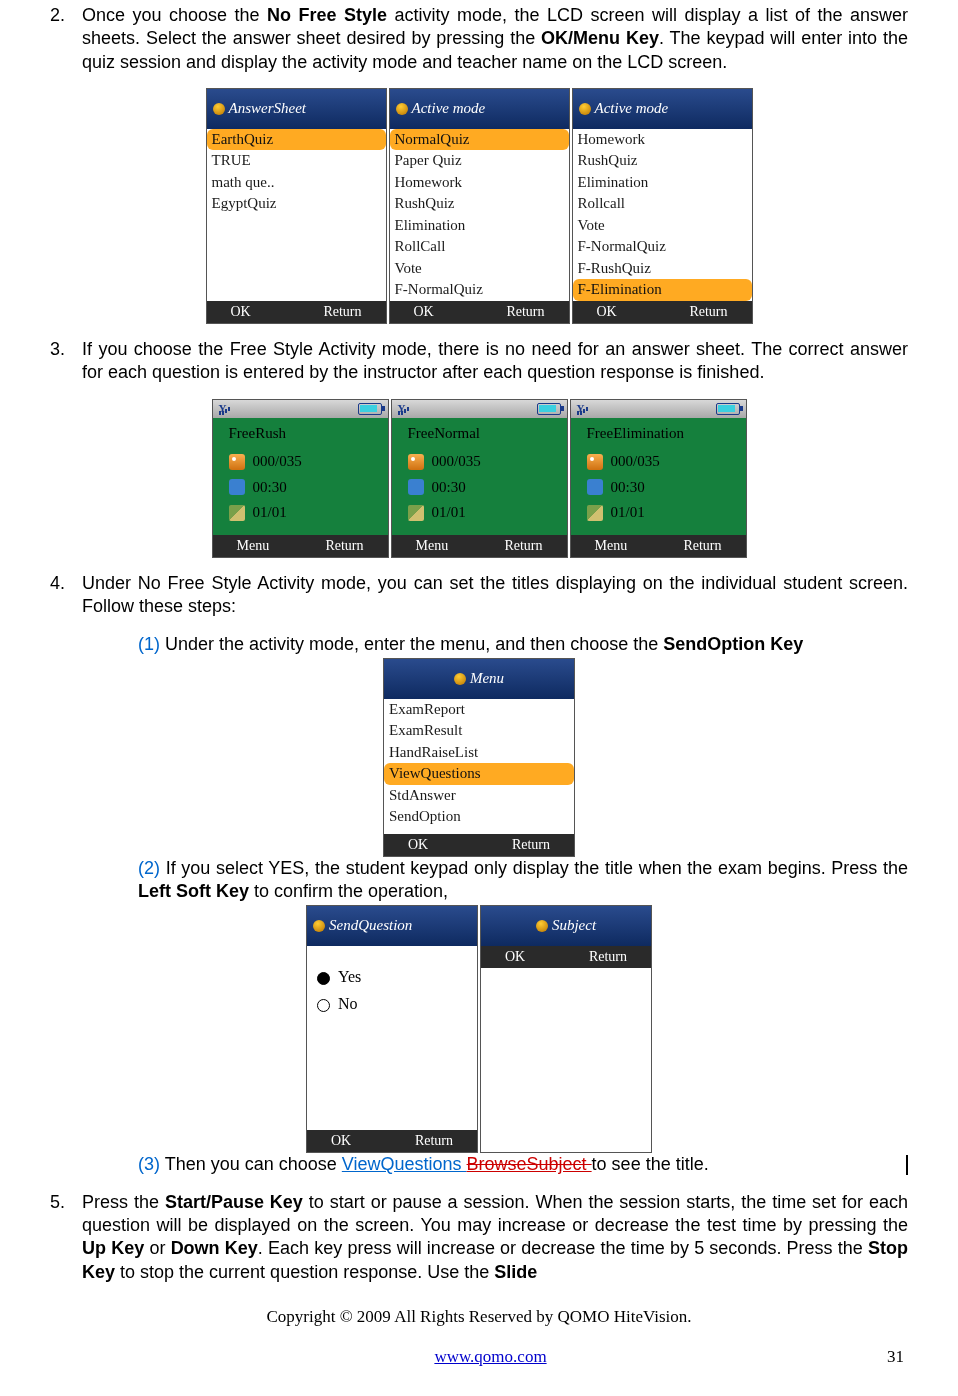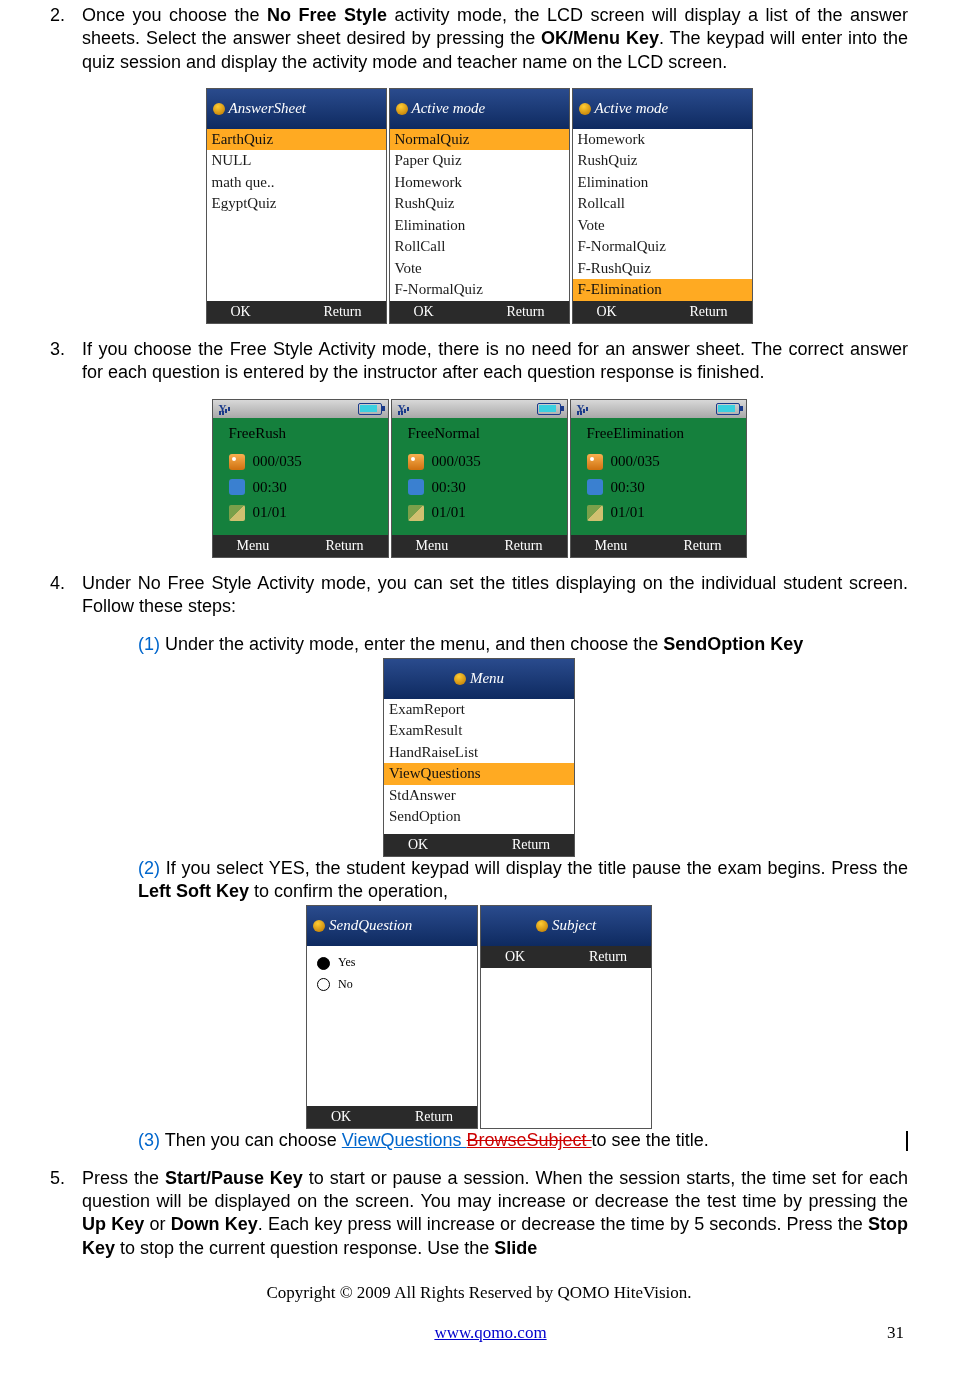--- a/index.html
+++ b/index.html
@@ -71,20 +71,21 @@
     font-family: "Times New Roman", serif;
   }
   .lcd-list-item {
     padding: 1px 5px;
     font-size: 15px;
     color: #1a1a1a;
   }
   .lcd-selected {
     background: #ffaa22;
     color: #111;
+    border-radius: 6px;
   }
   .lcd-footer {
     background: #2a2a2a;
     color: #fff;
     display: flex;
     justify-content: space-between;
     padding: 2px 24px;
     font-size: 14px;
   }
   .lcd-status {
@@ -130,21 +131,21 @@
   .lcd-menu .lcd-body { min-height: 170px; }
   .subject-body {
     font-family: "Times New Roman", serif;
     font-size: 11px;
     min-height:170px;
     padding:0;
   }
   .subject-title{ background:#ffaa22; padding:2px 6px; font-size:13px; text-align:center;}
   .subject-q{ padding:4px 6px; font-size:11px; line-height:1.2;}
   .subject-opts{ padding:2px 10px; font-size:11px;}
-  .sendq-body{ padding:6px 8px; min-height:170px; background:#fff; font-size:12px;}
+  .sendq-body{ padding:18px 8px; min-height:170px; background:#fff; font-size:16px;}
   .sendq-row{ padding:3px 2px; }
   .radio-f{ display:inline-block;width:11px;height:11px;border:1px solid #000;border-radius:50%;margin-right:8px;vertical-align:middle;}
   .radio-filled{ background:#000;}
   .copyright{ text-align:center; font-family:"Times New Roman",serif; font-size:17px; margin-top:22px;}
   .footer-row{ display:flex; justify-content:space-between; align-items:flex-end; margin-top:18px; font-family:"Times New Roman",serif; font-size:17px; padding:0 4px;}
   .url{ color:#0000cc; text-decoration:underline; margin:0 auto;}
   .pagenum{ font-size:17px;}
   .edit-bar{ width:2px; height:20px; background:#000; display:inline-block; vertical-align:middle; margin-left:65px;}
   .after-link-wrap{ display:flex; align-items:center;}
 </style>
@@ -159,21 +160,21 @@
 </div>
 
 <div class="screens-row">
   <div class="lcd">
     <div class="lcd-titlebar">
         <span class="ticon"></span>
         <span>AnswerSheet</span>
       </div>
     <div class="lcd-body" style="min-height:155px;">
       <div class="lcd-list-item lcd-selected">EarthQuiz</div>
-      <div class="lcd-list-item">NULL</div>
+      <div class="lcd-list-item">TRUE</div>
       <div class="lcd-list-item">math que..</div>
       <div class="lcd-list-item">EgyptQuiz</div>
     </div>
     <div class="lcd-footer">
         <span>OK</span>
         <span>Return</span>
       </div>
   </div>
   <div class="lcd">
     <div class="lcd-titlebar">
@@ -330,21 +331,21 @@
       <div class="lcd-list-item">SendOption</div>
     </div>
     <div class="lcd-footer">
         <span>OK</span>
         <span>Return</span>
       </div>
   </div>
 </div>
 
 <div class="sub-list" style="margin-top:0;">
-  <span class="sub-item-num">(2) </span><span>If you select YES, the student keypad will display the title pause the exam begins. Press the </span><span class="bold">Left Soft Key</span><span> to confirm the operation,</span>
+  <span class="sub-item-num">(2) </span><span>If you select YES, the student keypad only display the title when the exam begins. Press the </span><span class="bold">Left Soft Key</span><span> to confirm the operation,</span>
 </div>
 
 <div class="screens-row" style="margin-top:2px;margin-bottom:0;">
   <div class="lcd" style="width:170px;">
     <div class="lcd-titlebar">
         <span class="ticon"></span>
         <span>SendQuestion</span>
       </div>
     <div class="sendq-body" style="min-height:148px;">
       <div class="sendq-row"><span class="radio-f radio-filled"></span><span>Yes</span></div>

